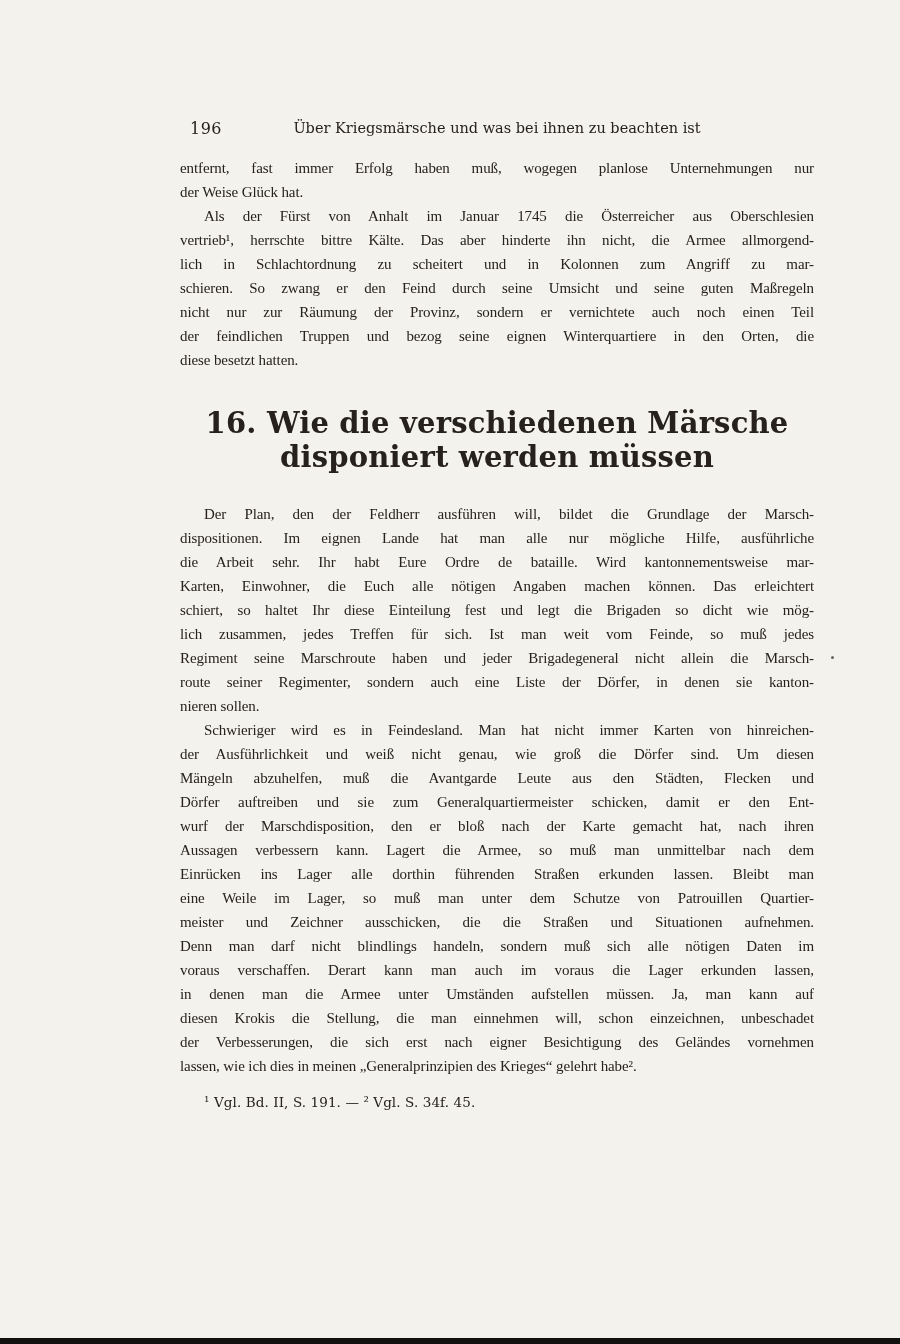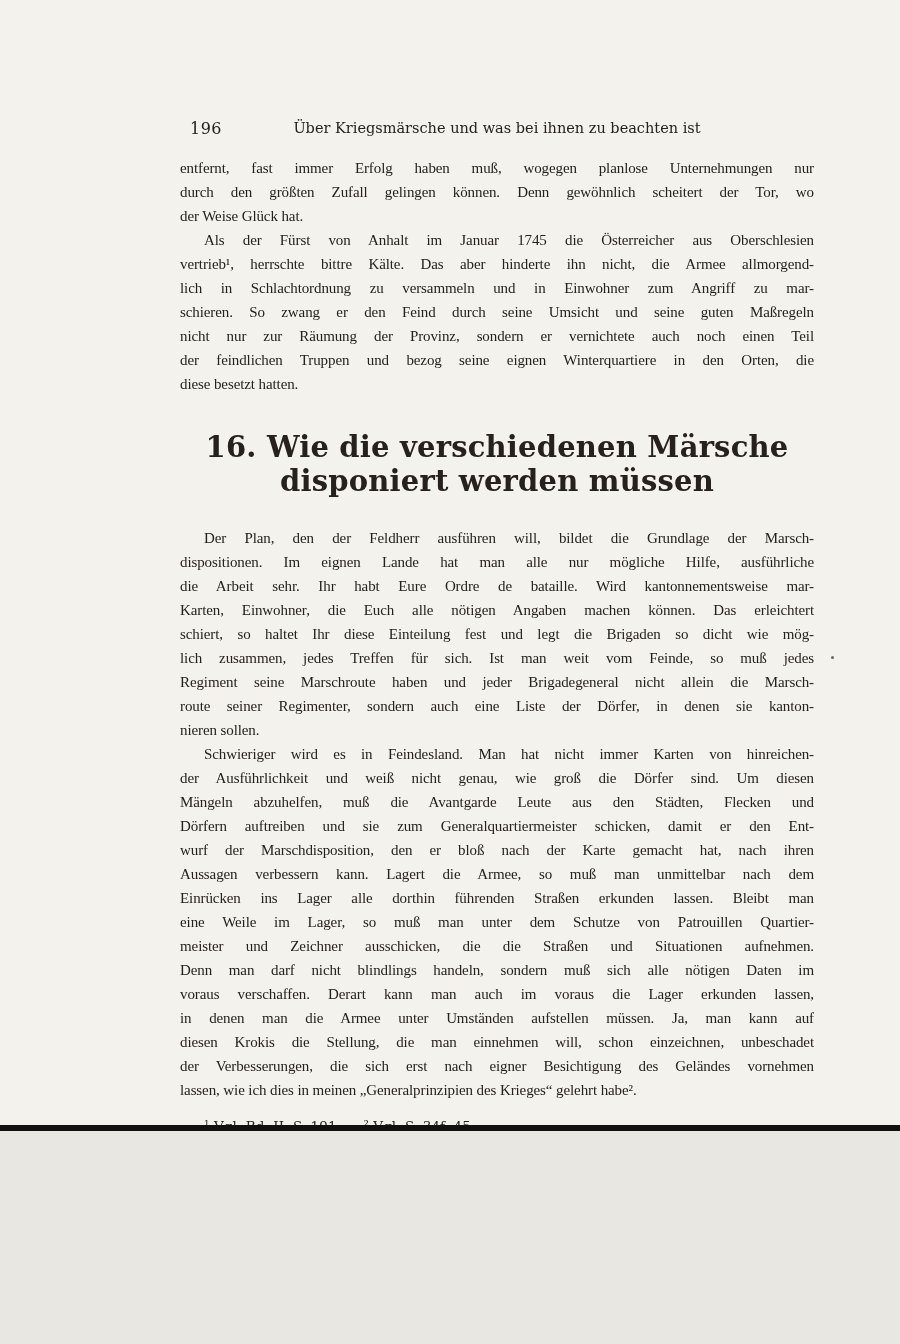--- a/index.html
+++ b/index.html
@@ -4,21 +4,21 @@
 <style>
   * { margin: 0; padding: 0; box-sizing: border-box; }
   html, body { width: 900px; height: 1344px; }
   body {
     font-family: "DejaVu Serif", "Liberation Serif", serif;
     background: #e9e7e2;
   }
   .page {
     position: relative;
     width: 900px;
-    height: 1131px;
+    height: 1344px;
     background: #f4f2ed;
     color: #26211c;
     overflow: hidden;
   }
   
   .running-header {
     position: absolute;
     top: 119px;
     left: 180px;
     width: 634px;
@@ -97,28 +97,27 @@
 
   <header class="running-header">
     <span class="page-number">196</span>
     <span class="header-title">Über Kriegsmärsche und was bei ihnen zu beachten ist</span>
   </header>
 
   <main class="text-block">
 
     <div class="paragraph">
         <div class="line">entfernt, fast immer Erfolg haben muß, wogegen planlose Unternehmungen nur</div>
-        <div class="line">durch den größten Zufall gelingen können. Denn gewöhnlich scheitert der Tor, wo</div>
         <div class="line last">der Weise Glück hat.</div>
       </div>
 
     <div class="paragraph">
         <div class="line indent">Als der Fürst von Anhalt im Januar 1745 die Österreicher aus Oberschlesien</div>
         <div class="line">vertrieb¹, herrschte bittre Kälte. Das aber hinderte ihn nicht, die Armee allmorgend-</div>
-        <div class="line">lich in Schlachtordnung zu versammeln und in Einwohner zum Angriff zu mar-</div>
+        <div class="line">lich in Schlachtordnung zu scheitert und in Kolonnen zum Angriff zu mar-</div>
         <div class="line">schieren. So zwang er den Feind durch seine Umsicht und seine guten Maßregeln</div>
         <div class="line">nicht nur zur Räumung der Provinz, sondern er vernichtete auch noch einen Teil</div>
         <div class="line">der feindlichen Truppen und bezog seine eignen Winterquartiere in den Orten, die</div>
         <div class="line last">diese besetzt hatten.</div>
       </div>
 
     <h1 class="section-heading">16. Wie die verschiedenen Märsche disponiert werden müssen</h1>
 
     <div class="paragraph">
         <div class="line indent">Der Plan, den der Feldherr ausführen will, bildet die Grundlage der Marsch-</div>
@@ -129,21 +128,21 @@
         <div class="line">lich zusammen, jedes Treffen für sich. Ist man weit vom Feinde, so muß jedes</div>
         <div class="line">Regiment seine Marschroute haben und jeder Brigadegeneral nicht allein die Marsch-</div>
         <div class="line">route seiner Regimenter, sondern auch eine Liste der Dörfer, in denen sie kanton-</div>
         <div class="line last">nieren sollen.</div>
       </div>
 
     <div class="paragraph">
         <div class="line indent">Schwieriger wird es in Feindesland. Man hat nicht immer Karten von hinreichen-</div>
         <div class="line">der Ausführlichkeit und weiß nicht genau, wie groß die Dörfer sind. Um diesen</div>
         <div class="line">Mängeln abzuhelfen, muß die Avantgarde Leute aus den Städten, Flecken und</div>
-        <div class="line">Dörfern auftreiben und sie zum Generalquartiermeister schicken, damit er den Ent-</div>
+        <div class="line">Dörfer auftreiben und sie zum Generalquartiermeister schicken, damit er den Ent-</div>
         <div class="line">wurf der Marschdisposition, den er bloß nach der Karte gemacht hat, nach ihren</div>
         <div class="line">Aussagen verbessern kann. Lagert die Armee, so muß man unmittelbar nach dem</div>
         <div class="line">Einrücken ins Lager alle dorthin führenden Straßen erkunden lassen. Bleibt man</div>
         <div class="line">eine Weile im Lager, so muß man unter dem Schutze von Patrouillen Quartier-</div>
         <div class="line">meister und Zeichner ausschicken, die die Straßen und Situationen aufnehmen.</div>
         <div class="line">Denn man darf nicht blindlings handeln, sondern muß sich alle nötigen Daten im</div>
         <div class="line">voraus verschaffen. Derart kann man auch im voraus die Lager erkunden lassen,</div>
         <div class="line">in denen man die Armee unter Umständen aufstellen müssen. Ja, man kann auf</div>
         <div class="line">diesen Krokis die Stellung, die man einnehmen will, schon einzeichnen, unbeschadet</div>
         <div class="line">der Verbesserungen, die sich erst nach eigner Besichtigung des Geländes vornehmen</div>

